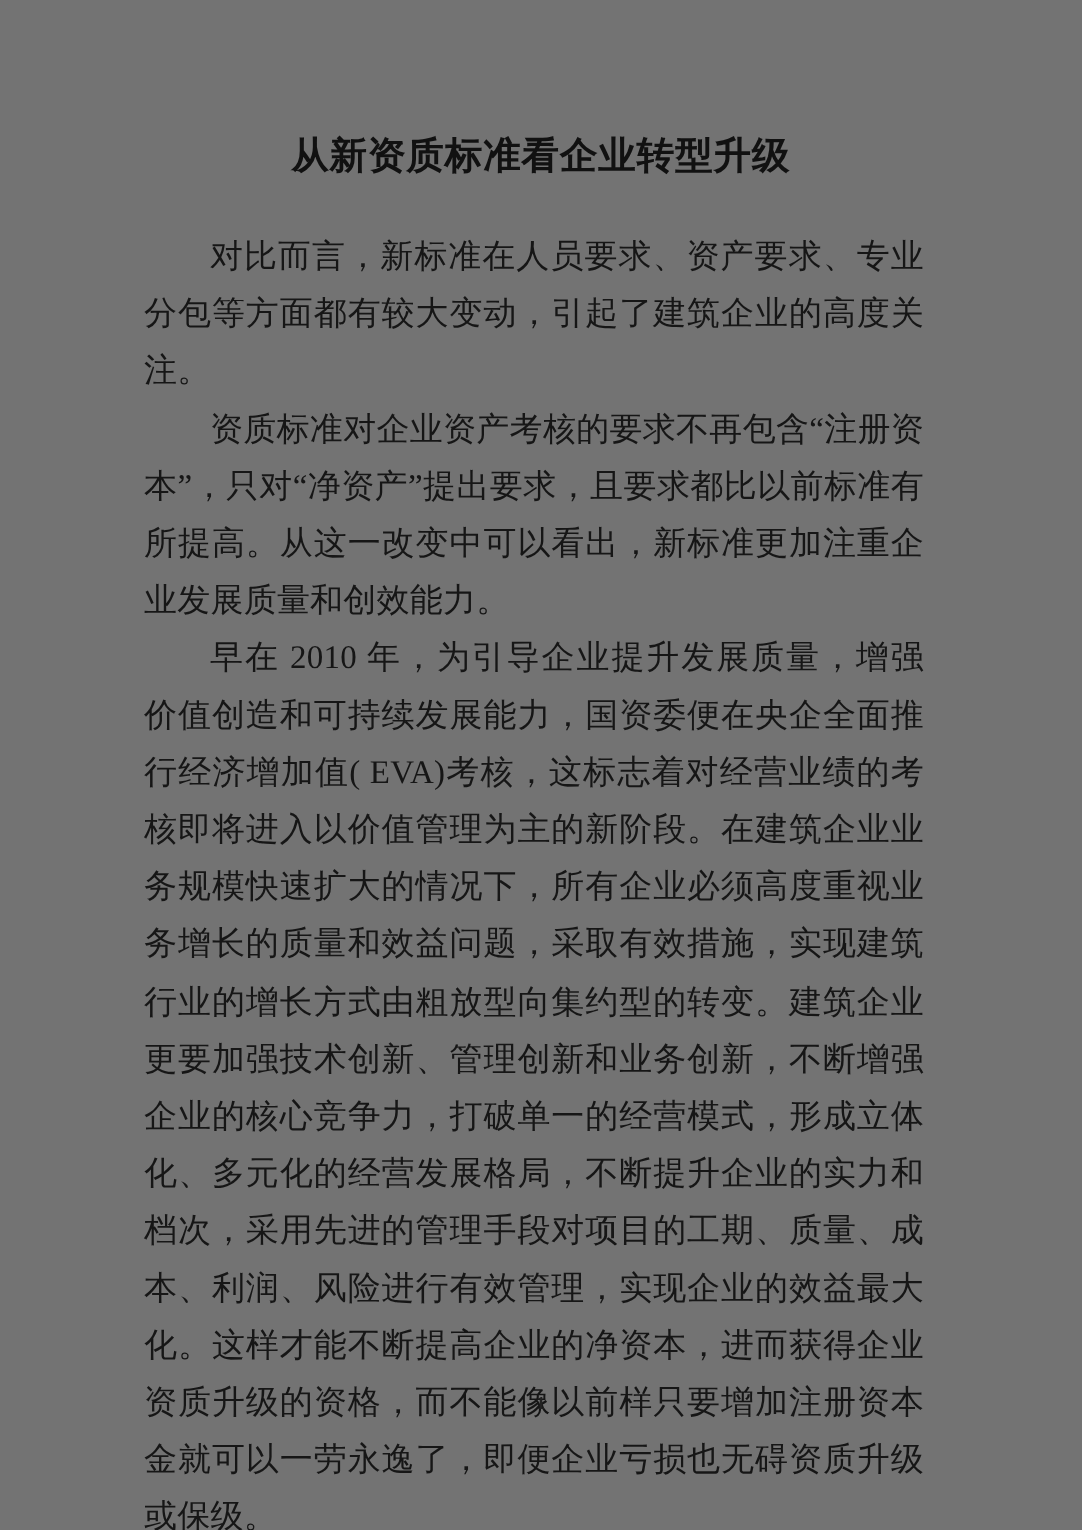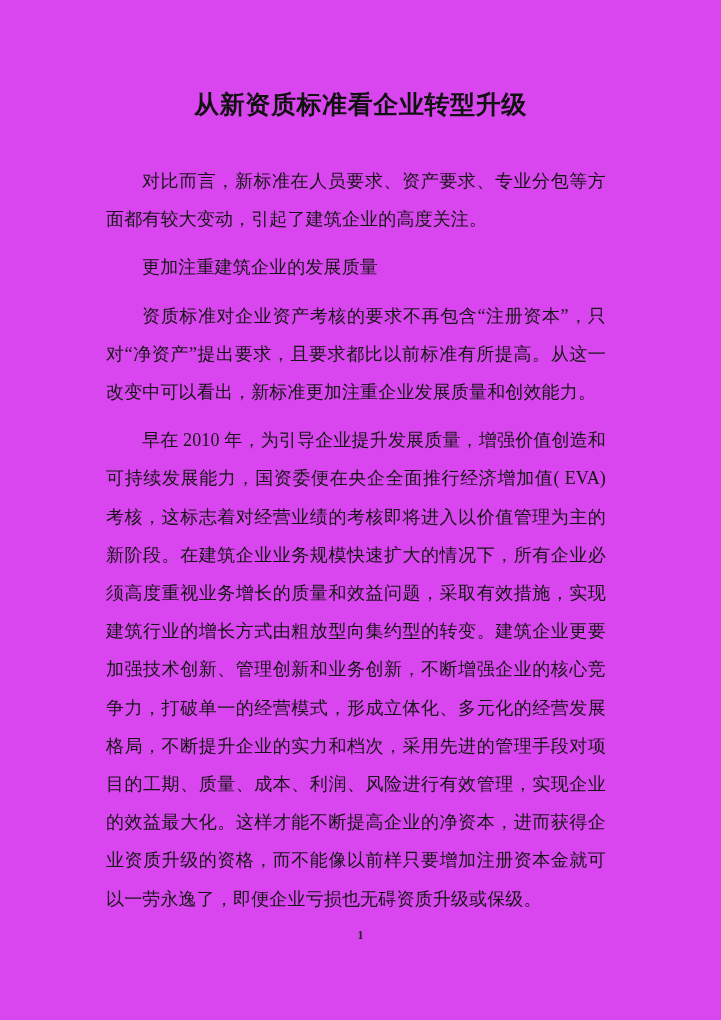--- a/index.html
+++ b/index.html
@@ -16,21 +16,21 @@
     color: #1a1a1a;
     -webkit-font-smoothing: antialiased;
   }
 
   .page {
     position: absolute;
     left: 0;
     top: 0;
     width: 721px;
     height: 1020px;
-    background: #d946ef;
+    background: #737373;
   }
 
   .doc-body {
     position: absolute;
     left: 96px;
     top: 0;
     width: 520px;
   }
 
   .doc-title {
@@ -43,22 +43,22 @@
     padding-top: 90px;
     color: #111111;
     font-family: "Liberation Serif", "DejaVu Serif", serif;
   }
 
   .title-spacer {
     height: 62px;
   }
 
   p.para {
-    margin: 10px;
-    font-size: 18px;
+    margin: 0;
+    font-size: 22px;
     line-height: 38.2px;
     text-align: justify;
     text-justify: inter-ideograph;
     letter-spacing: 0.15px;
     color: #161616;
   }
 
   p.indent {
     text-indent: 2em;
   }
@@ -90,21 +90,20 @@
 
   <h1 class="doc-title">从新资质标准看企业转型升级</h1>
 
   <div class="title-spacer"></div>
 
   <div class="doc-body" style="top:152px;">
 
     <p class="para indent">对比而言，新标准在人员要求、资产要求、专业分包等方面都有较大变动，引起了建筑企业的高度关注。</p>
 
 
-    <p class="para subhead">更加注重建筑企业的发展质量</p>
 
     <p class="para indent">资质标准对企业资产考核的要求不再包含“注册资本”，只对“净资产”提出要求，且要求都比以前标准有所提高。从这一改变中可以看出，新标准更加注重企业发展质量和创效能力。</p>
 
     <p class="para indent">早在 2010 年，为引导企业提升发展质量，增强价值创造和可持续发展能力，国资委便在央企全面推行经济增加值( EVA)考核，这标志着对经营业绩的考核即将进入以价值管理为主的新阶段。在建筑企业业务规模快速扩大的情况下，所有企业必须高度重视业务增长的质量和效益问题，采取有效措施，实现建筑行业的增长方式由粗放型向集约型的转变。建筑企业更要加强技术创新、管理创新和业务创新，不断增强企业的核心竞争力，打破单一的经营模式，形成立体化、多元化的经营发展格局，不断提升企业的实力和档次，采用先进的管理手段对项目的工期、质量、成本、利润、风险进行有效管理，实现企业的效益最大化。这样才能不断提高企业的净资本，进而获得企业资质升级的资格，而不能像以前样只要增加注册资本金就可以一劳永逸了，即便企业亏损也无碍资质升级或保级。</p>
 
   </div>
 
   <div class="page-number">1</div>
 
 </div>

